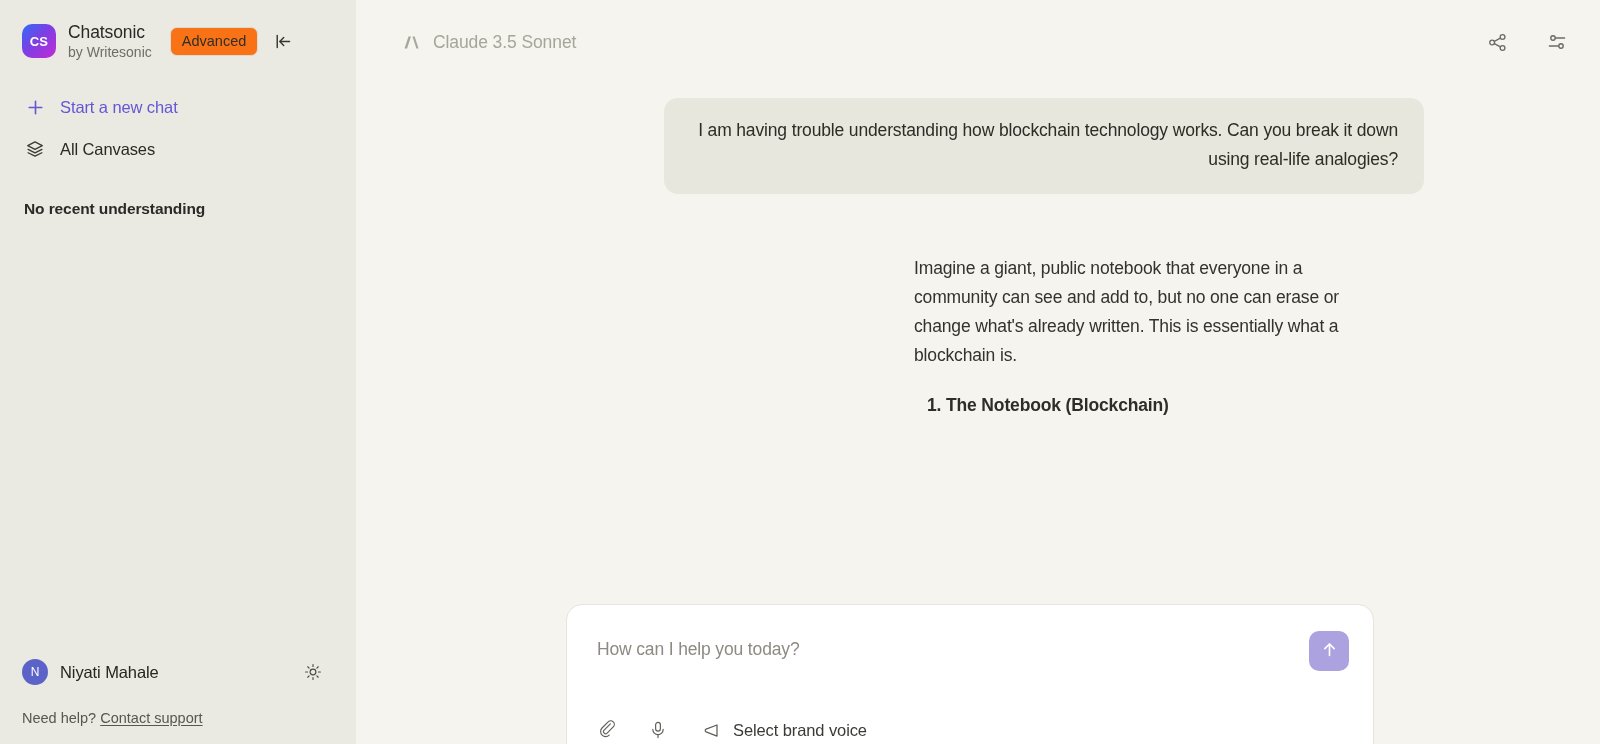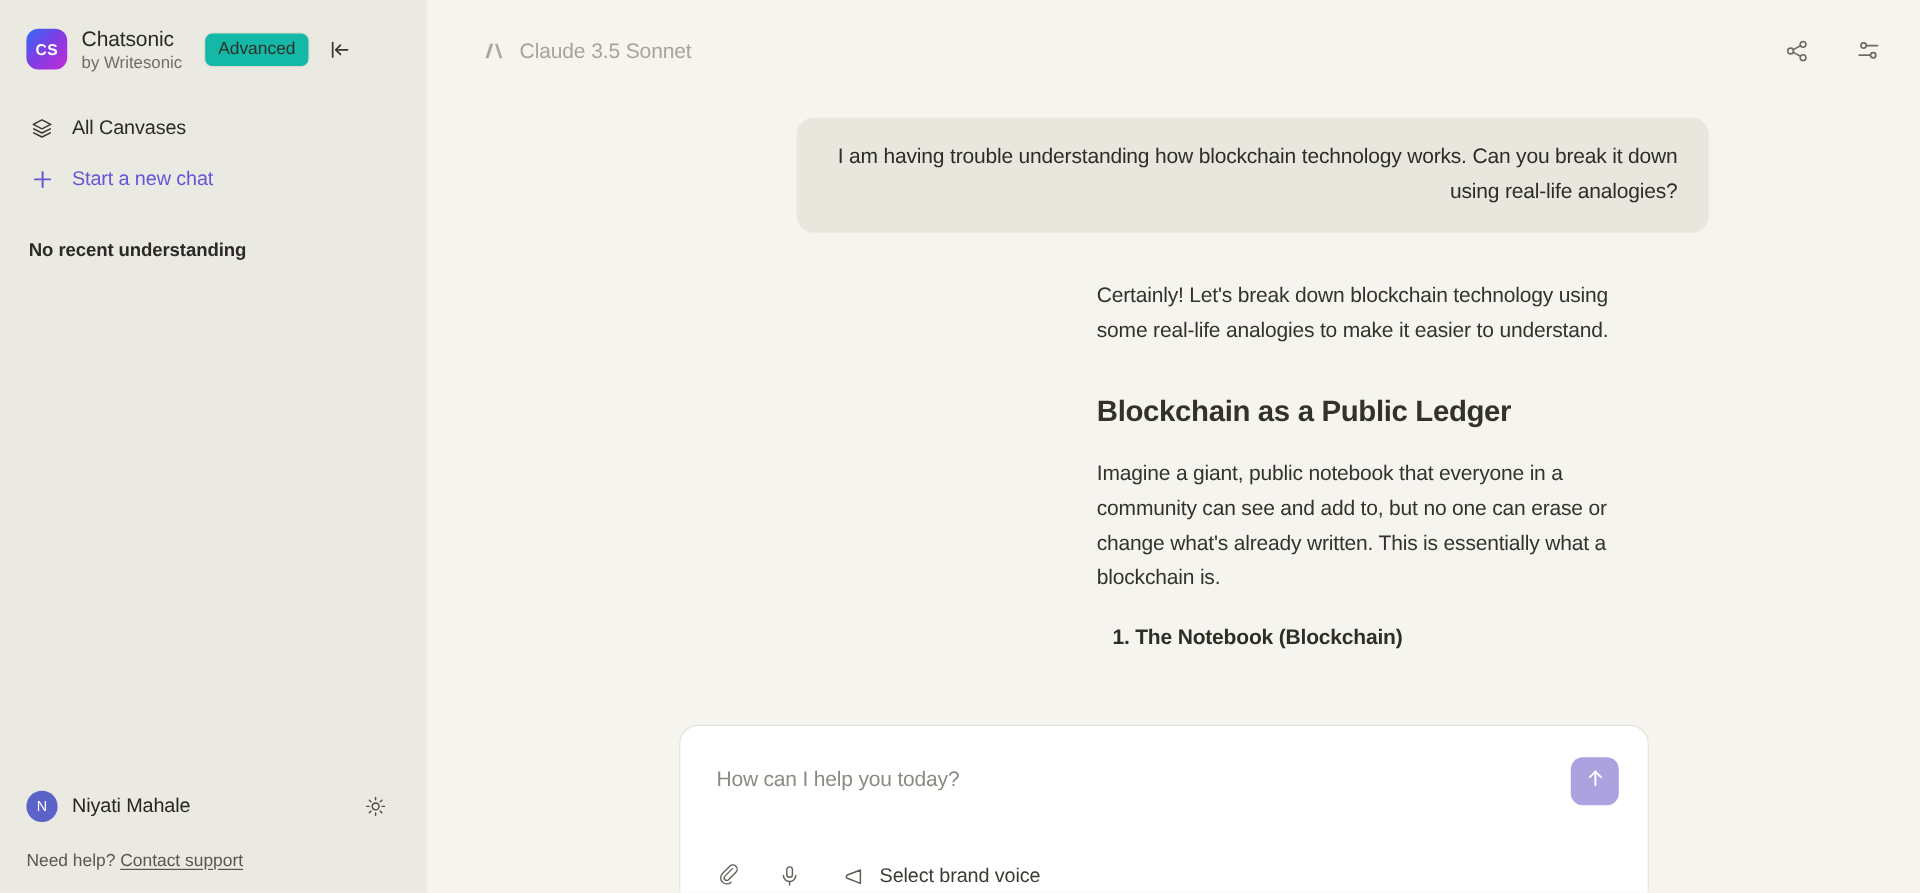--- a/index.html
+++ b/index.html
@@ -73,21 +73,21 @@
     letter-spacing: -0.1px;
   }
   .brand-sub {
     font-size: 14px;
     color: #6e6d66;
     margin-top: 2px;
   }
 
   .advanced-pill {
     margin-left: 18px;
-    background: #14b8a6;
+    background: #f97316;
     border: 1px solid #dcdad1;
     border-radius: 7px;
     font-size: 14.5px;
     color: #2f2e29;
     padding: 5px 11px 6px;
     white-space: nowrap;
   }
 
   .collapse-btn {
     margin-left: 14px;
@@ -358,38 +358,38 @@
         <svg width="19" height="19" viewBox="0 0 20 20" fill="none" aria-hidden="true">
           <path d="M3.4 3.6v12.8" stroke="currentColor" stroke-width="1.5" stroke-linecap="round"></path>
           <path d="M16.4 10H6.6" stroke="currentColor" stroke-width="1.5" stroke-linecap="round"></path>
           <path d="M10.2 5.9L6.1 10l4.1 4.1" stroke="currentColor" stroke-width="1.5" stroke-linecap="round" stroke-linejoin="round"></path>
         </svg>
       </div>
     </div>
 
     <nav class="nav-list">
 
+      <div class="nav-item accent">
+        <span class="nav-icon">
+          <svg width="19" height="19" viewBox="0 0 20 20" fill="none" aria-hidden="true">
+            <path d="M10 3.4v13.2M3.4 10h13.2" stroke="currentColor" stroke-width="1.7" stroke-linecap="round"></path>
+          </svg>
+        </span>
+        <span class="nav-label">Start a new chat</span>
+      </div>
+
       <div class="nav-item plain">
         <span class="nav-icon">
           <svg width="20" height="20" viewBox="0 0 22 22" fill="none" aria-hidden="true">
             <path d="M11 3.2L19 7.3 11 11.4 3 7.3 11 3.2z" stroke="currentColor" stroke-width="1.4" stroke-linejoin="round"></path>
             <path d="M3.4 11.4L11 15.2l7.6-3.8" stroke="currentColor" stroke-width="1.4" stroke-linecap="round" stroke-linejoin="round"></path>
             <path d="M3.4 15.1L11 18.9l7.6-3.8" stroke="currentColor" stroke-width="1.4" stroke-linecap="round" stroke-linejoin="round"></path>
           </svg>
         </span>
         <span class="nav-label">All Canvases</span>
-      </div>
-
-      <div class="nav-item accent">
-        <span class="nav-icon">
-          <svg width="19" height="19" viewBox="0 0 20 20" fill="none" aria-hidden="true">
-            <path d="M10 3.4v13.2M3.4 10h13.2" stroke="currentColor" stroke-width="1.7" stroke-linecap="round"></path>
-          </svg>
-        </span>
-        <span class="nav-label">Start a new chat</span>
       </div>
 
     </nav>
 
     <div class="section-note">No recent understanding</div>
 
     <div class="sidebar-footer">
       <div class="user-row">
         <div class="avatar">
           <span>N</span>
@@ -443,22 +443,20 @@
       </div>
     </header>
 
     <div class="thread">
 
       <div class="msg-user-wrap">
         <div class="msg-user">I am having trouble understanding how blockchain technology works. Can you break it down using real-life analogies?</div>
       </div>
 
       <article class="msg-assistant">
-        <p>Certainly! Let's break down blockchain technology using some real-life analogies to make it easier to understand.</p>
-        <h2>Blockchain as a Public Ledger</h2>
         <p class="para-2">Imagine a giant, public notebook that everyone in a community can see and add to, but no one can erase or change what's already written. This is essentially what a blockchain is.</p>
         <ol class="ol-list">
           <li>The Notebook (Blockchain)</li>
         </ol>
       </article>
 
     </div>
 
     <div class="composer">
       <div class="composer-input-row">

